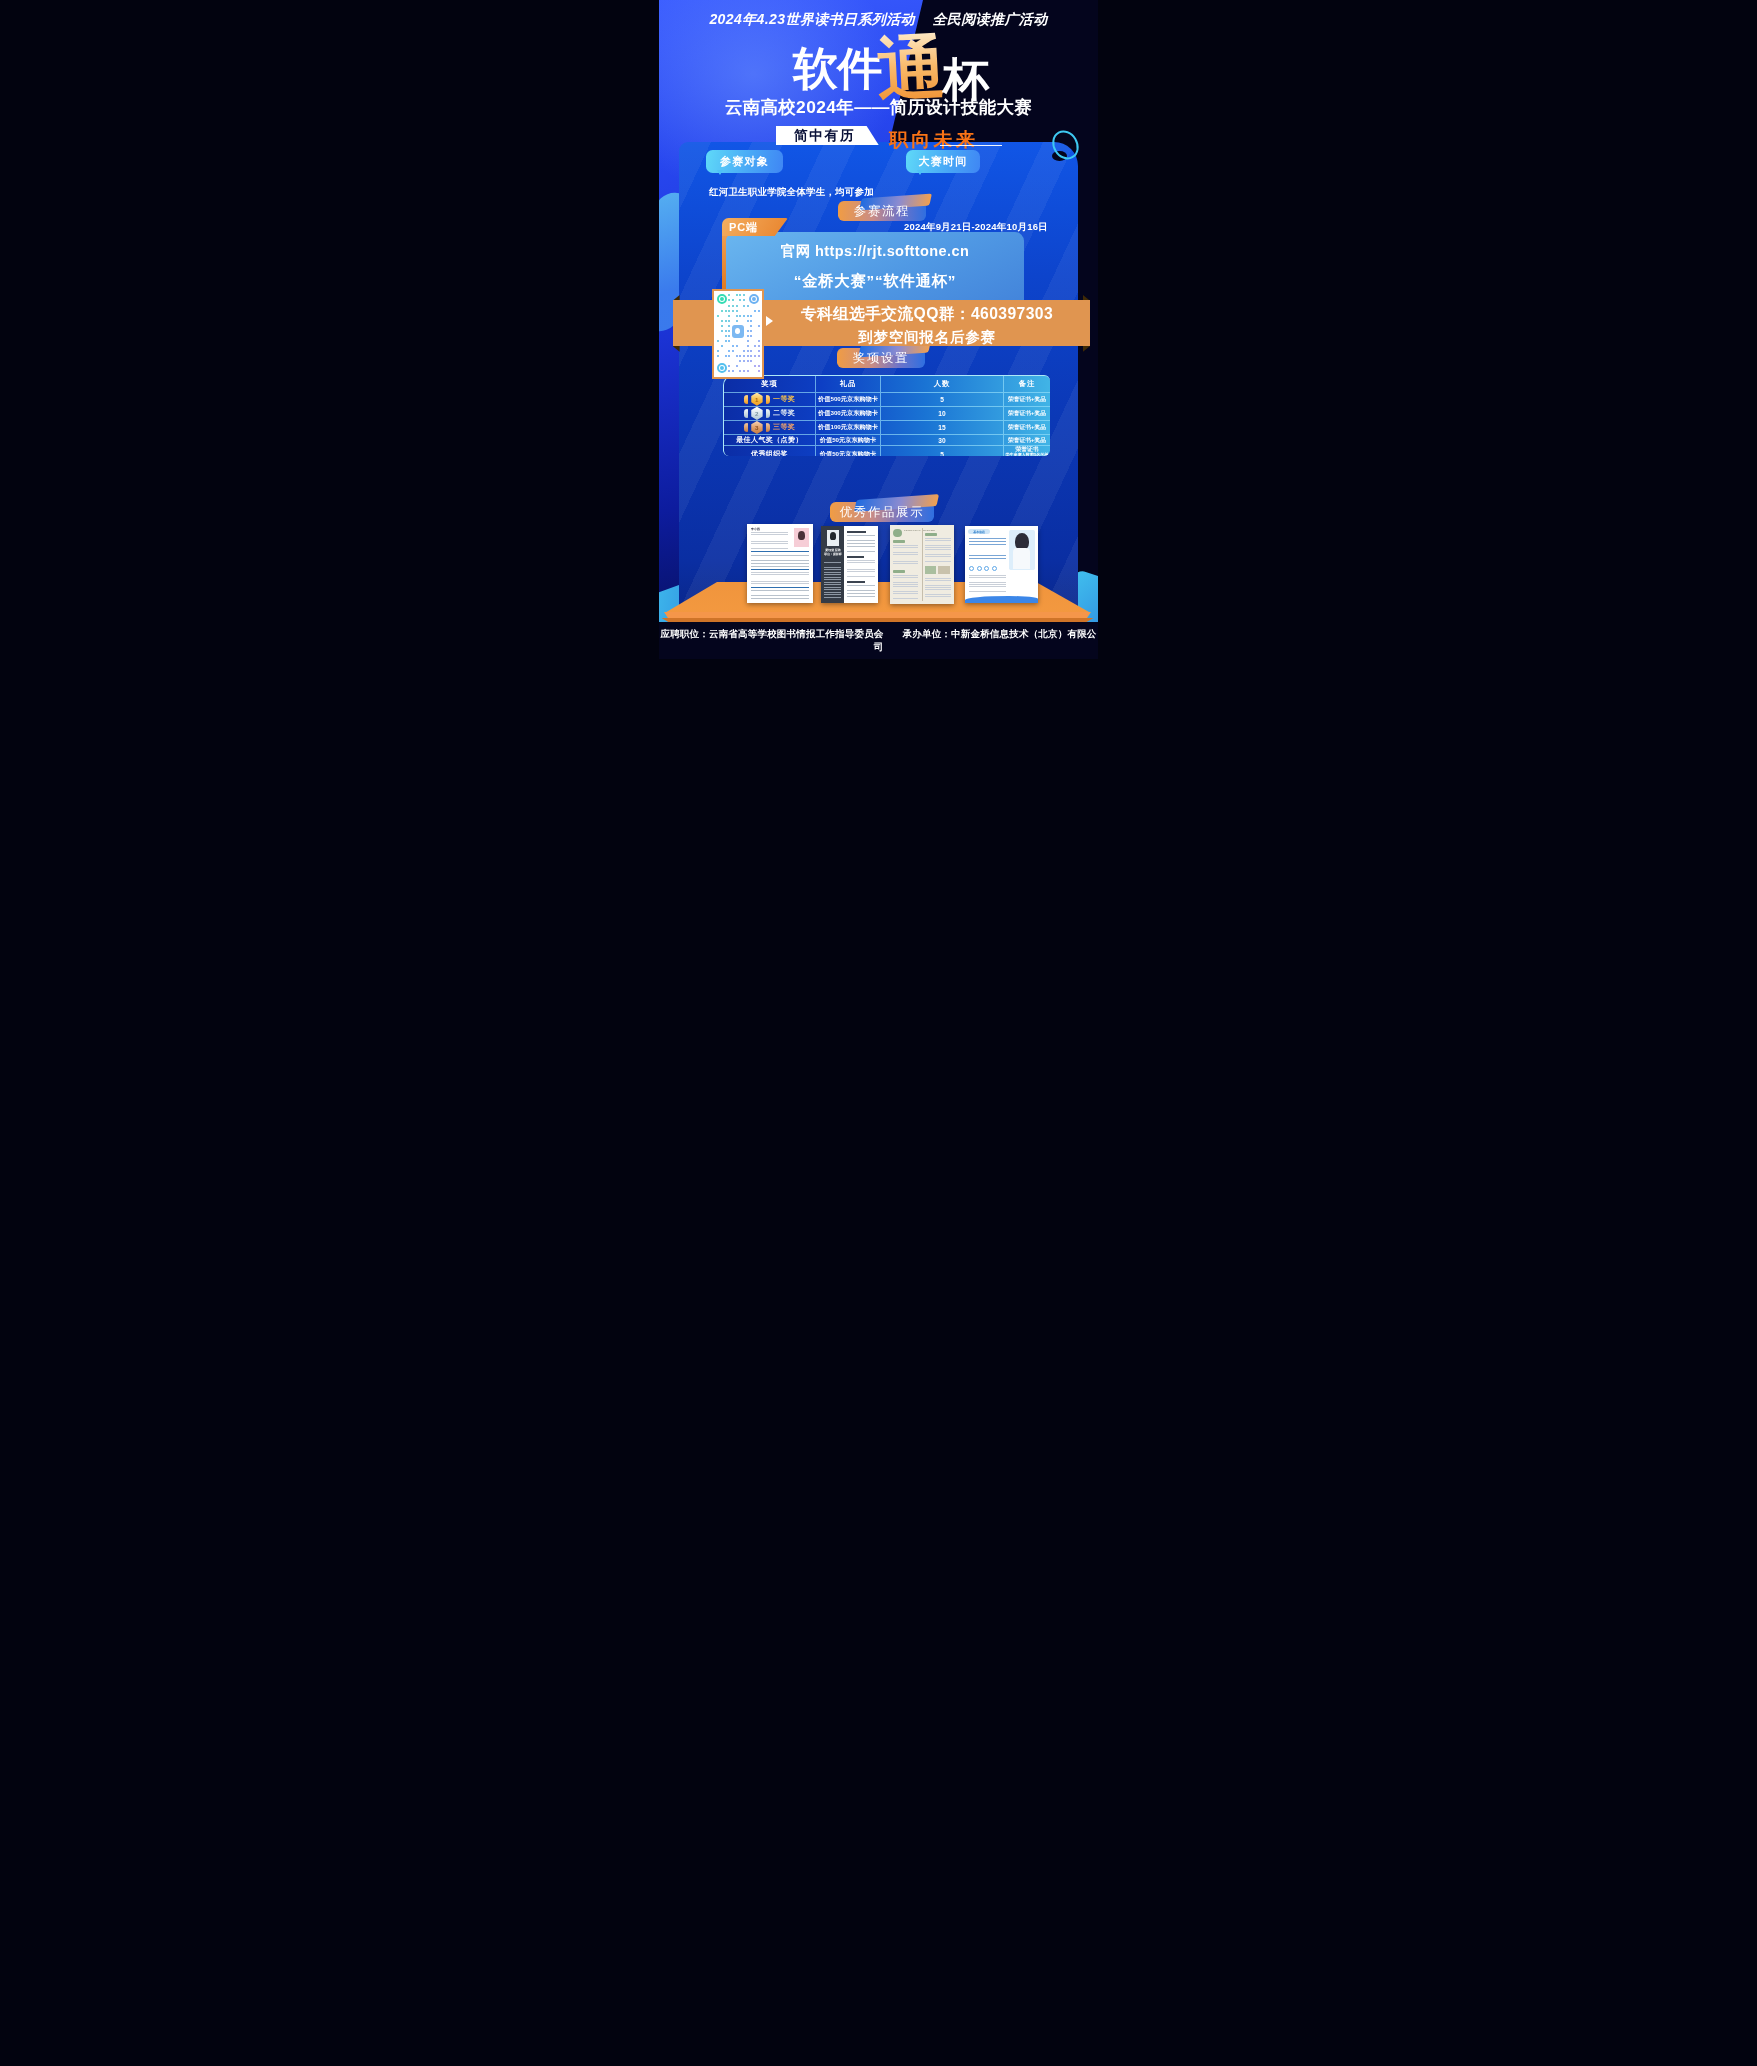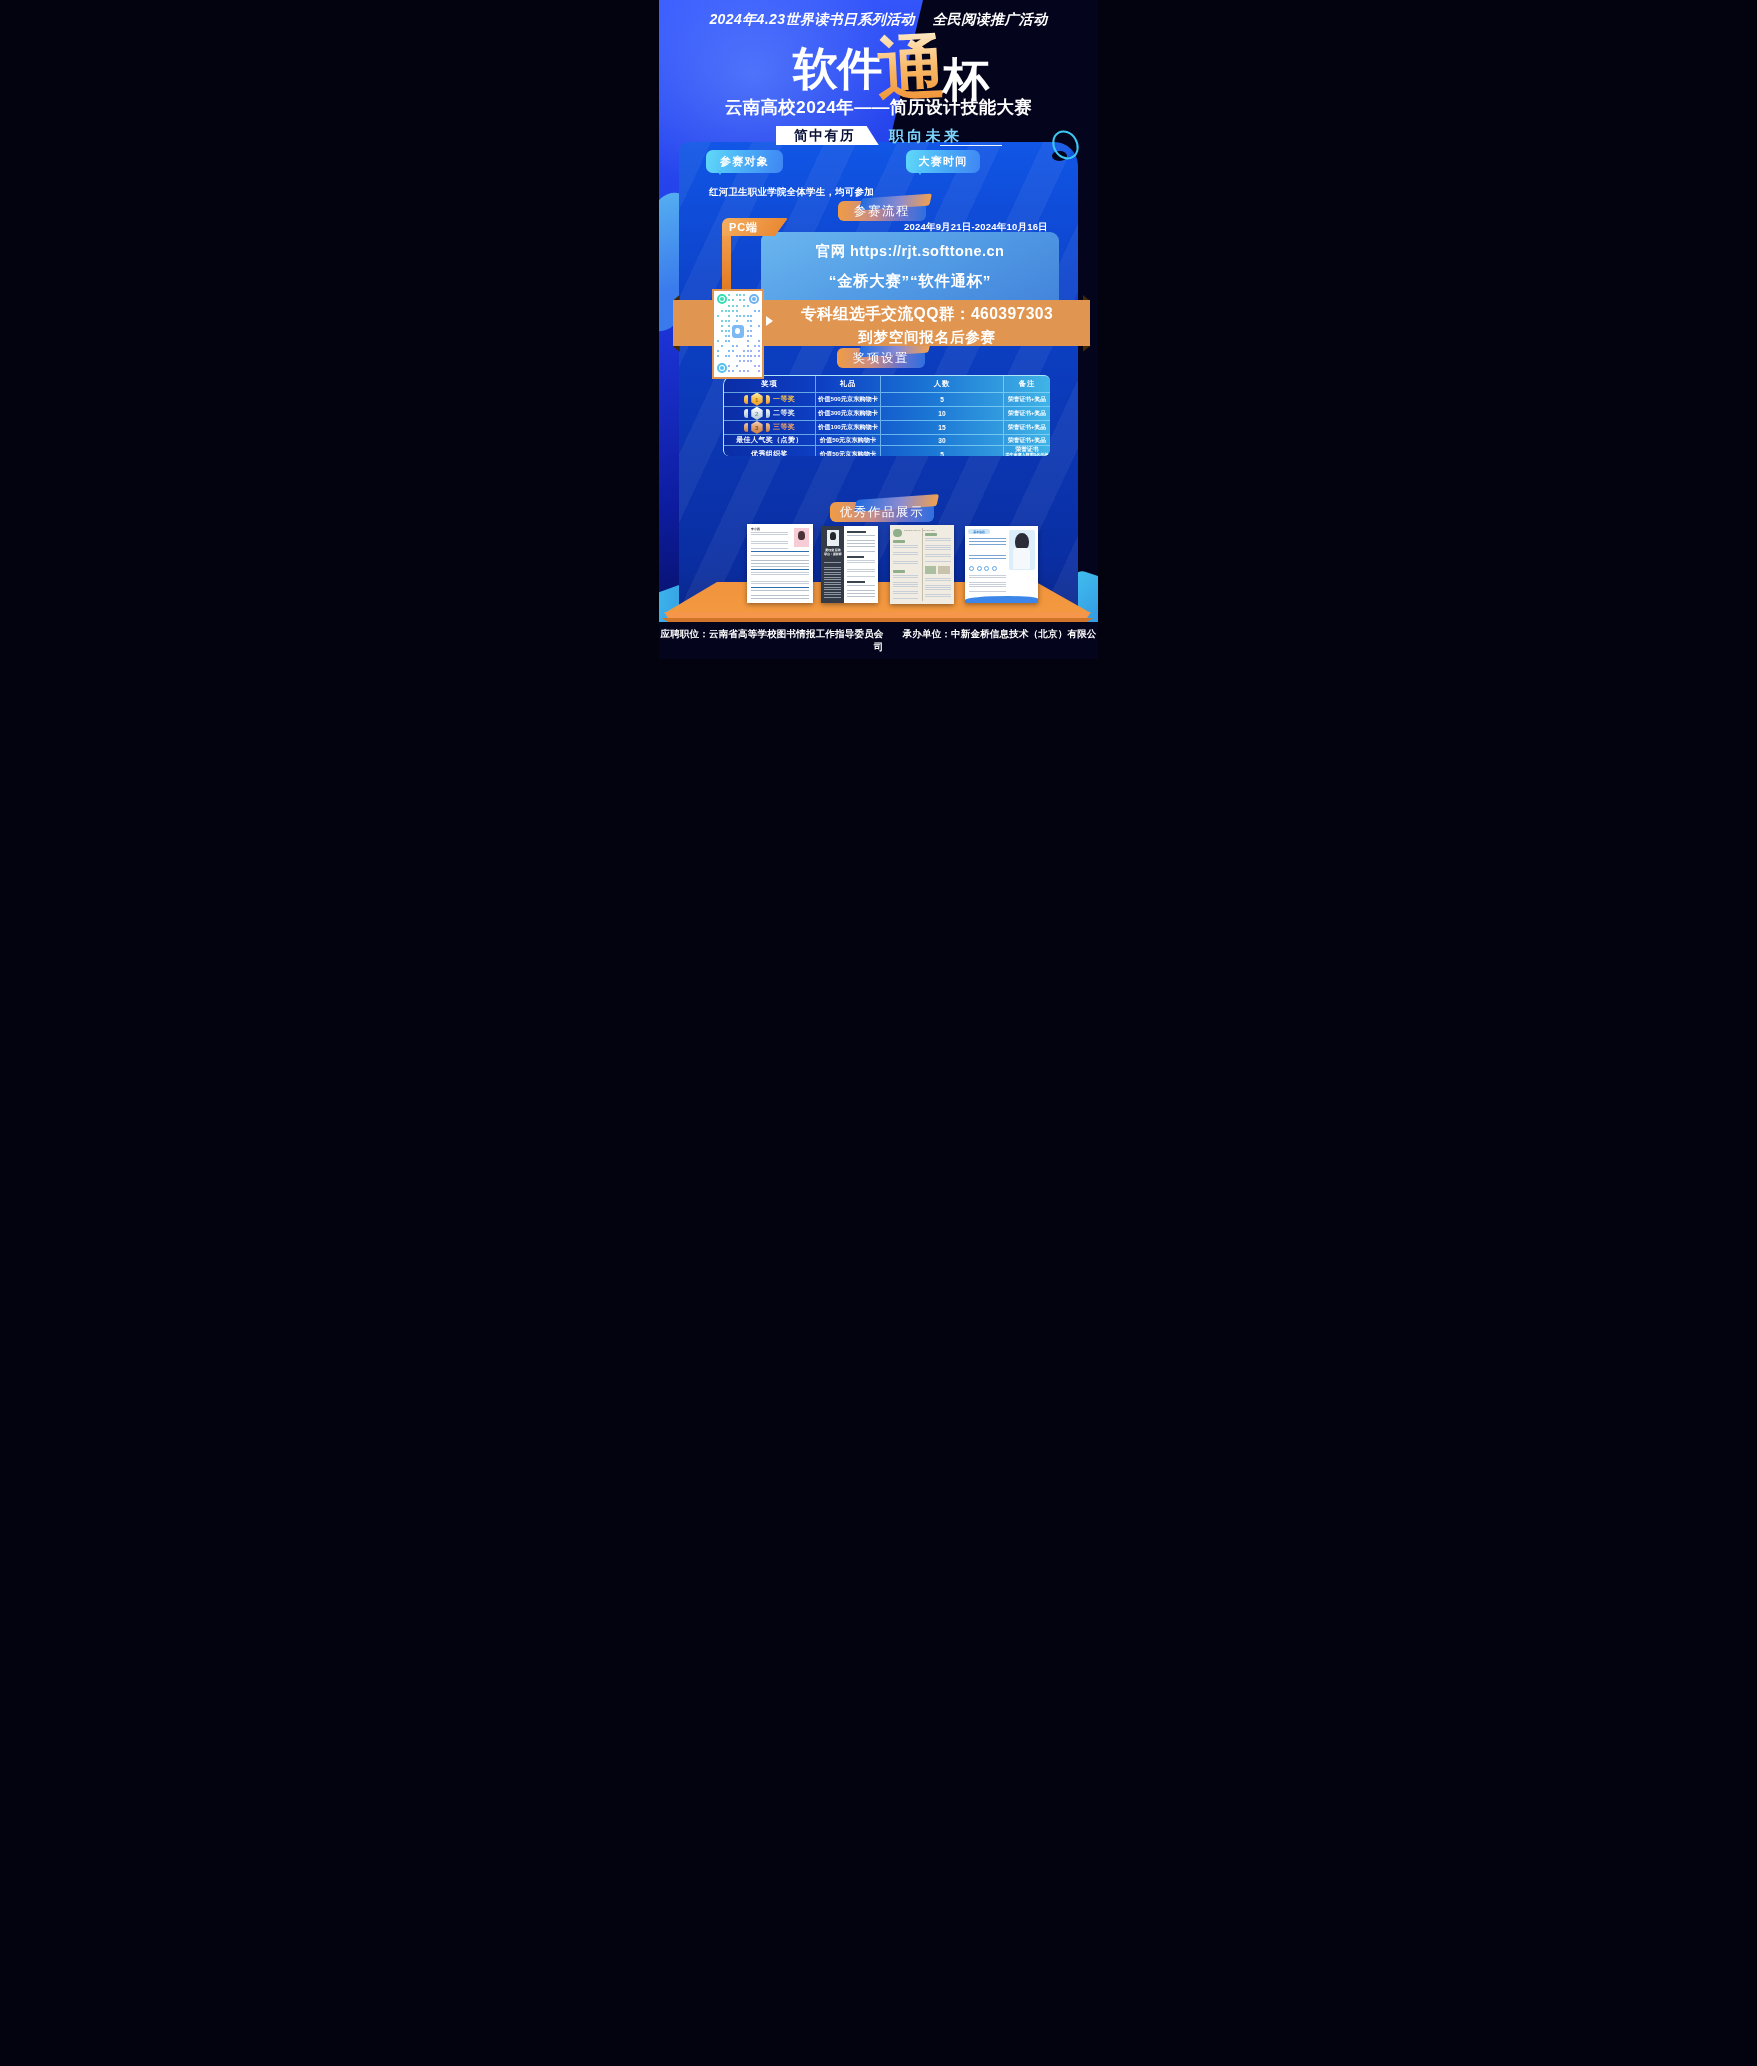--- a/index.html
+++ b/index.html
@@ -41,21 +41,21 @@
     background:linear-gradient(180deg,#ffeccb 8%,#f9b968 48%,#ef8f30 90%);
     -webkit-background-clip:text;background-clip:text;color:transparent;}
   .title .t3{position:absolute;left:272px;top:23px;font-size:46px;font-weight:900;}
   .subtitle{position:absolute;left:0;top:95px;width:100%;text-align:center;z-index:5;color:#fff;
     font-size:17.4px;font-weight:900;letter-spacing:0.4px;}
 
   
   .slogan-box{position:absolute;left:117px;top:126px;width:103px;height:19.4px;z-index:6;background:#fff;
     clip-path:polygon(0 0,88% 0,100% 100%,0 100%);display:flex;align-items:center;justify-content:center;}
   .slogan-box span{color:#0b1238;font-size:13.6px;font-weight:900;letter-spacing:1.7px;padding-right:5.8px;}
-  .slogan-right{position:absolute;left:230px;top:127px;z-index:6;color:#7dd3fc;font-size:15px;font-weight:900;letter-spacing:3.3px;}
+  .slogan-right{position:absolute;left:230px;top:127px;z-index:6;color:#f97316;font-size:19px;font-weight:900;letter-spacing:3.3px;}
   .slogan-line2{position:absolute;left:281px;top:145px;width:62px;height:1.2px;background:#fff;z-index:6;opacity:.95;}
 
   
   .bubble{position:absolute;z-index:6;height:23px;border-radius:6.6px;display:flex;align-items:center;
     justify-content:center;background:linear-gradient(100deg,#5fd9f8 0%,#49a9f6 55%,#3f86f4 100%);
     color:#fff;font-size:11px;font-weight:900;letter-spacing:1.2px;}
   .bubble::after{content:"";position:absolute;left:10.7px;bottom:-5.4px;width:0;height:0;
     border:3.7px solid transparent;border-top:5.8px solid #4fc2f7;}
   .bubble.b1{left:47px;top:150px;width:77px;}
   .bubble.b2{left:247px;top:150px;width:74px;}
@@ -77,21 +77,21 @@
 
   
   .pc-strip{position:absolute;left:63px;top:231px;width:9px;height:62px;z-index:5;border-radius:4.1px 0 0 4.1px;
     background:linear-gradient(180deg,#f2a050,#e0781e);}
   .pc-tab{position:absolute;left:63px;top:218px;width:66px;height:18px;z-index:7;
     clip-path:polygon(0 0,100% 0,80% 100%,0 100%);border-radius:6.6px 2.5px 0 0;
     background:linear-gradient(120deg,#f4ae60,#e8832c);display:flex;align-items:center;}
   .pc-tab span{color:#fff;font-size:11px;font-weight:800;padding-left:7px;letter-spacing:0.8px;}
   .pc-box{position:absolute;left:67px;top:232px;width:298px;height:98px;z-index:6;border-radius:9px;
     background:linear-gradient(155deg,#6ab6ef 0%,#5099e4 50%,#3f7ed8 100%);
-    display:flex;flex-direction:column;justify-content:space-evenly;text-align:center;color:#fff;margin-left:35px;}
+    display:flex;flex-direction:column;justify-content:space-evenly;text-align:center;color:#fff;}
   .pc-box .l1{font-size:14.5px;font-weight:900;letter-spacing:0.4px;}
   .pc-box .l2{font-size:15.3px;font-weight:900;letter-spacing:0.8px;}
   .pc-box .l3{font-size:14.5px;font-weight:900;letter-spacing:0.4px;}
 
   
   .qq-band{position:absolute;left:13.6px;top:300px;width:417px;height:46px;z-index:7;background:#e09550;}
   .fold{position:absolute;z-index:6;background:#3f2a05;}
   .fold.tl{left:13.6px;top:295px;width:7px;height:5.8px;clip-path:polygon(0 100%,100% 0,100% 100%);}
   .fold.bl{left:13.6px;top:346px;width:7px;height:5.8px;clip-path:polygon(0 0,100% 0,100% 100%);}
   .fold.tr{left:424px;top:295px;width:7px;height:5.8px;clip-path:polygon(0 0,0 100%,100% 100%);}

